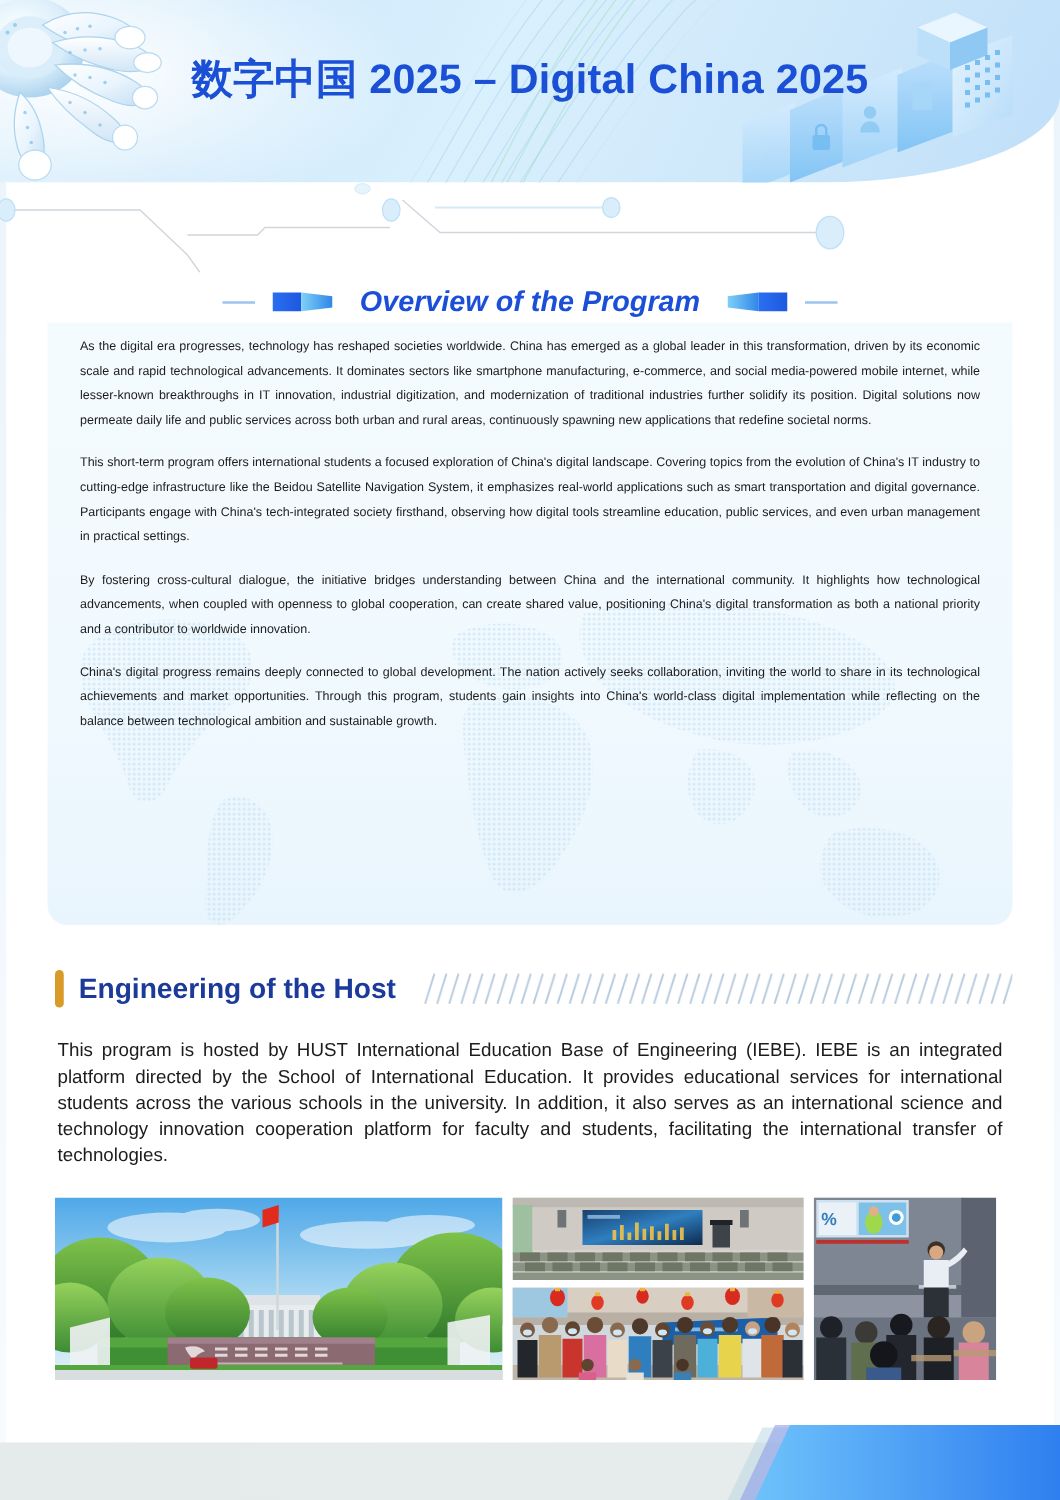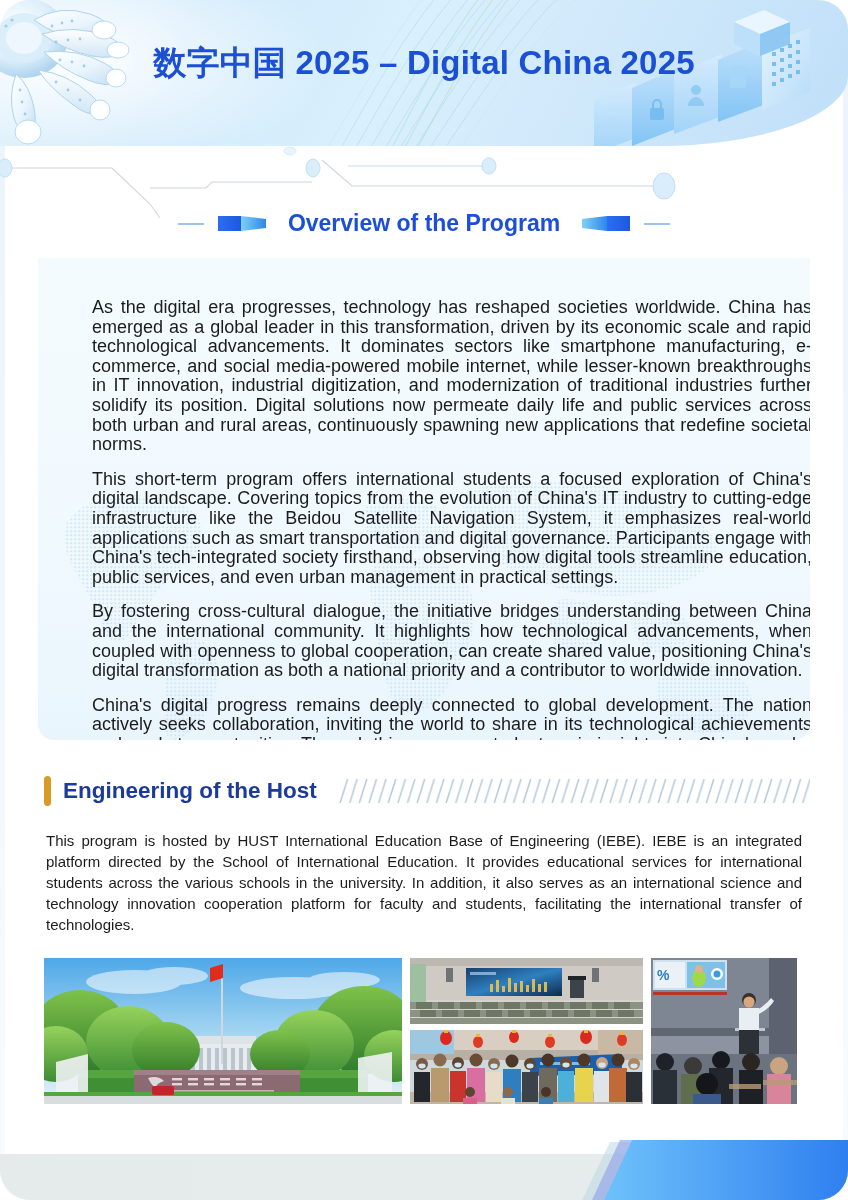--- a/index.html
+++ b/index.html
@@ -2,21 +2,21 @@
 <html><head>
 <meta charset="utf-8">
 <style>
   * { box-sizing: border-box; margin: 0; padding: 0; }
   html, body {
     width: 848px; height: 1200px;
     background: #ffffff;
     font-family: "Liberation Sans", sans-serif;
     overflow: hidden;
   }
-  .page { position: relative; width: 848px; height: 1200px; background: #fff; overflow: hidden; border-radius: 30px; }
+  .page { position: relative; width: 848px; height: 1200px; background: #fff; overflow: hidden; }
 
   
   .banner {
     position: absolute; left: 0; top: 0; width: 848px; height: 146px;
     background:
       radial-gradient(ellipse 420px 200px at 8% 40%, #ffffff 0%, rgba(255,255,255,0.0) 62%),
       linear-gradient(118deg, #d8eefb 0%, #cfe9fb 22%, #d9f0fd 46%, #cfe8fa 70%, #bfdff9 100%);
     border-bottom-right-radius: 190px 70px;
     overflow: hidden;
   }
@@ -41,42 +41,42 @@
   .banner-sub {
     position: absolute; left: 0; right: 0; top: 100px; text-align: center;
     font-size: 14.5px; font-weight: 700; color: #1a4fd6; white-space: nowrap;
   }
 
   
   .circuit { position: absolute; left: 0; top: 146px; width: 848px; height: 72px; }
 
   
   .overview-heading {
-    position: absolute; left: 0; right: 0; top: 210px;
-    display: flex; align-items: center; justify-content: center; gap: 14px;
+    position: absolute; left: 0; right: 0; top: 228px;
+    display: flex; align-items: center; justify-content: center; gap: 14px; font-style: italic;
   }
   .oh-line { width: 26px; height: 2px; background: #9dc4ee; }
   .oh-flag { width: 48px; height: 17px; }
   .overview-heading h2 {
     font-size: 23px; font-weight: 700; color: #1b4fd8; white-space: nowrap;
     padding: 0 8px;
   }
 
   .overview-panel {
     position: absolute; left: 38px; top: 258px; width: 772px; height: 482px;
     background: linear-gradient(180deg,#f4fbfe 0%, #f0f9fe 60%, #e9f5fd 100%);
     border-radius: 0 0 16px 16px;
     overflow: hidden;
   }
   .worldmap-dots { position: absolute; left: 0; bottom: -10px; width: 772px; height: 300px; opacity: .55; }
 
   .overview-body {
-    position: absolute; left: 26px; top: 40px; width: 720px;
-    font-size: 18px; line-height: 19.6px; color: #1c1c1c;
-    text-align: justify; text-justify: inter-word; margin-left: 28px;
+    position: absolute; left: 26px; top: 10px; width: 720px;
+    font-size: 10px; line-height: 19.6px; color: #1c1c1c;
+    text-align: justify; text-justify: inter-word;
   }
   .overview-body p { margin-bottom: 15px; }
   .overview-body p:last-child { margin-bottom: 0; }
 
   
   .host-heading {
     position: absolute; left: 44px; top: 776px; display: flex; align-items: center; gap: 12px;
     width: 766px;
   }
   .host-bar { width: 7px; height: 30px; background: #d99a27; border-radius: 4px; flex: none; }

